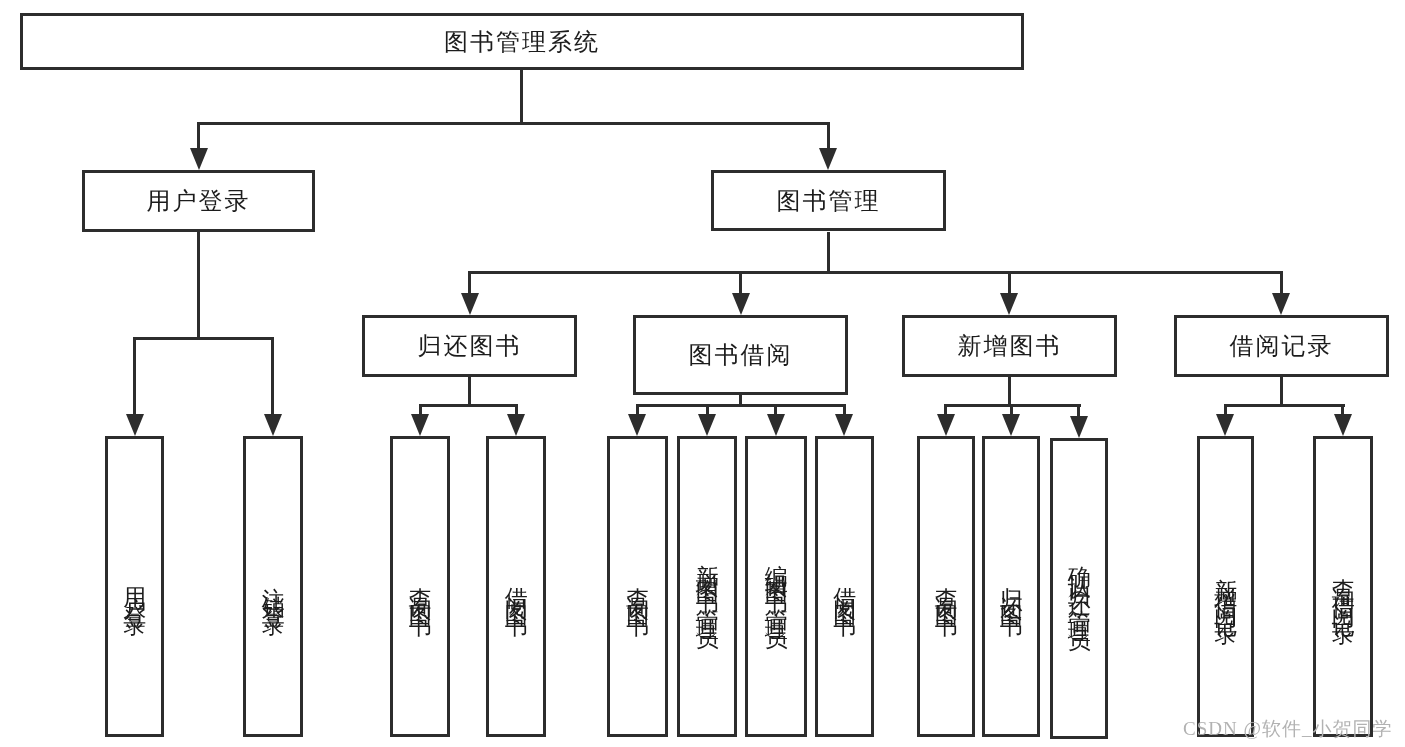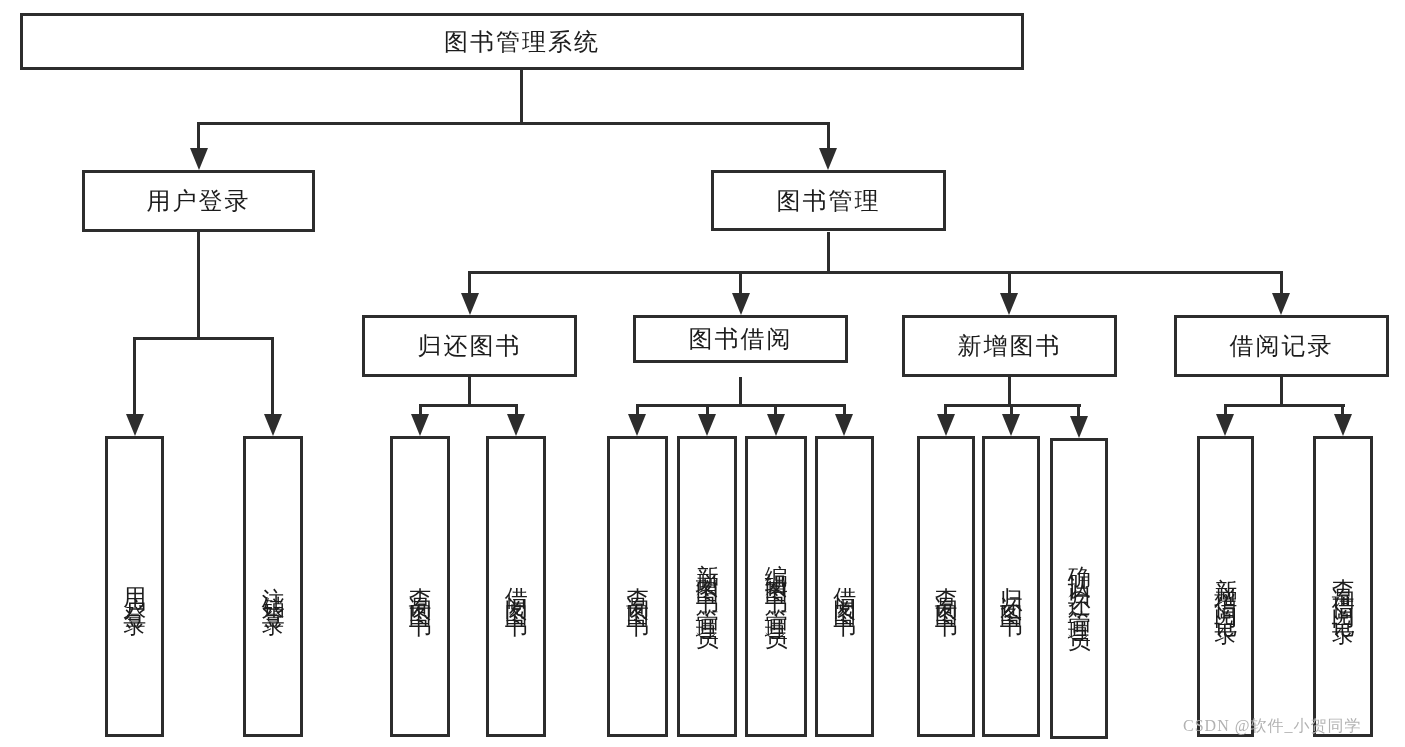--- a/index.html
+++ b/index.html
@@ -21,37 +21,37 @@
   }
   .hline{position:absolute;height:3px;background:var(--line,#2d2d2d);z-index:1;}
   .vline{position:absolute;width:3px;background:var(--line,#2d2d2d);z-index:1;}
   .arrow{
     position:absolute;width:0;height:0;z-index:1;
     border-left:9px solid transparent;border-right:9px solid transparent;
     border-top:22px solid var(--line,#2d2d2d);
   }
   .watermark{
     position:absolute;left:1183px;top:716px;z-index:3;
-    color:var(--watermark,#b2b2b2);font-size:16px;letter-spacing:1px;
+    color:var(--watermark,#b2b2b2);font-size:19px;letter-spacing:1px;
   }
 </style>
 </head>
 <body>
 
 <div class="canvas">
 
   <div class="node" style="left:20px;top:13px;width:1004px;height:57px">图书管理系统</div>
 
   <div class="node" style="left:82px;top:170px;width:233px;height:62px">用户登录</div>
 
   <div class="node" style="left:711px;top:170px;width:235px;height:61px">图书管理</div>
 
   <div class="node" style="left:362px;top:315px;width:215px;height:62px">归还图书</div>
 
-  <div class="node" style="left:633px;top:315px;width:215px;height:48px">图书借阅</div>
+  <div class="node" style="left:633px;top:315px;width:215px;height:80px">图书借阅</div>
 
   <div class="node" style="left:902px;top:315px;width:215px;height:62px">新增图书</div>
 
   <div class="node" style="left:1174px;top:315px;width:215px;height:62px">借阅记录</div>
 
   <div class="node vnode" style="left:105px;top:436px;width:59px;height:301px">用户登录</div>
   <div class="node vnode" style="left:243px;top:436px;width:60px;height:301px">注销登录</div>
 
   <div class="node vnode" style="left:390px;top:436px;width:60px;height:301px">查询图书</div>
   <div class="node vnode" style="left:486px;top:436px;width:60px;height:301px">借阅图书</div>

